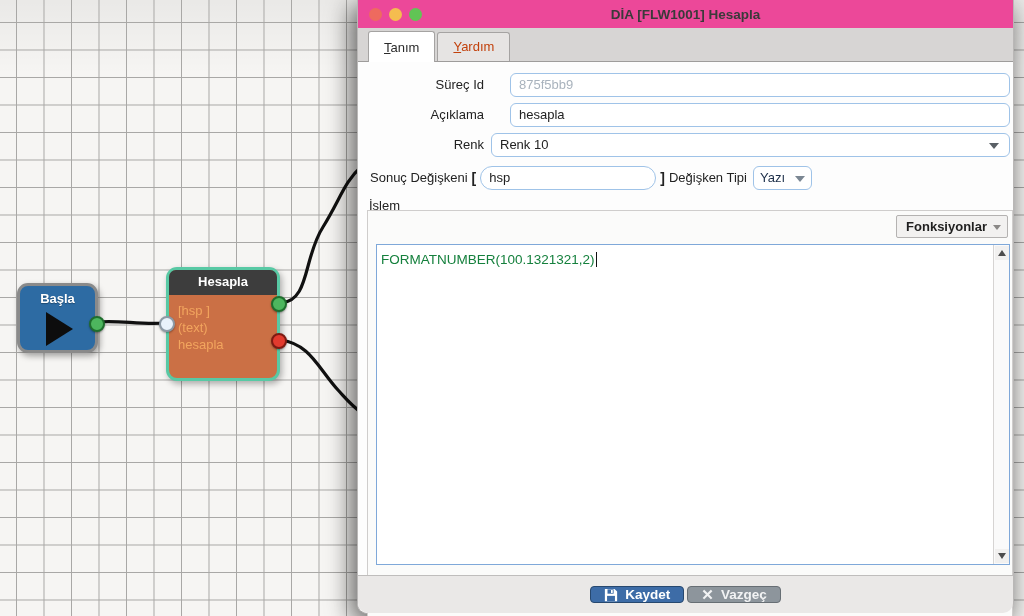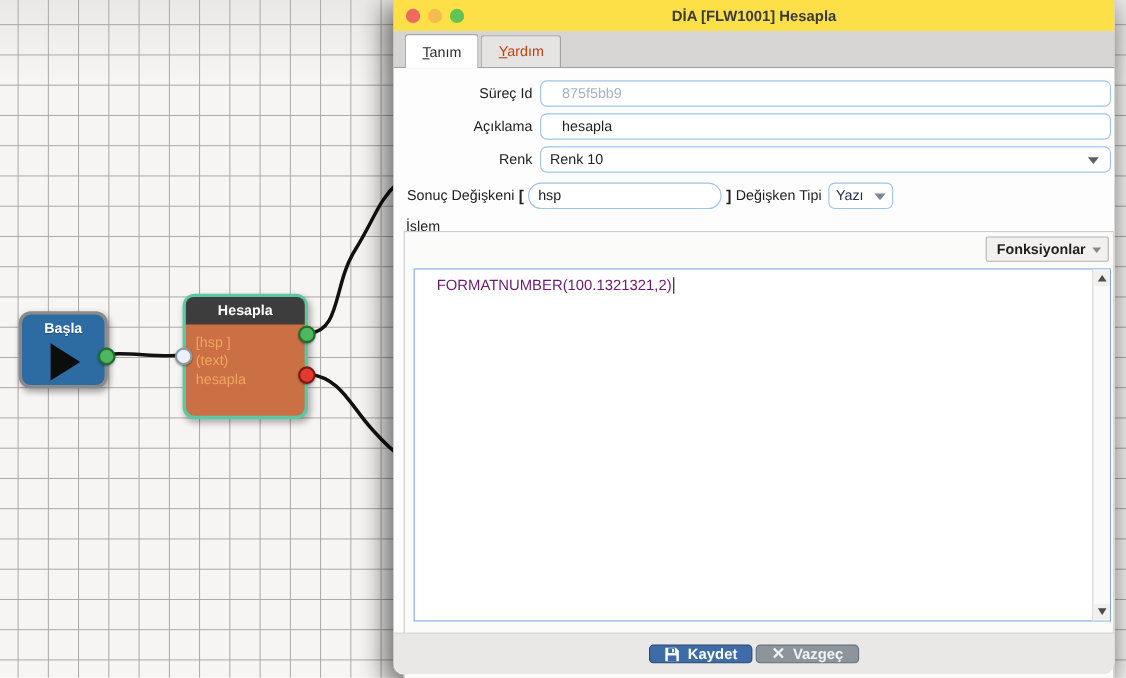--- a/index.html
+++ b/index.html
@@ -60,21 +60,21 @@
   .p-hes-out-err { right:-10px; top:63px; }
 
   
   .dialog {
     position:absolute; left:357px; top:0; width:657px; height:614px; z-index:10;
     background:#fdfdfd; border-radius:0 0 10px 10px;
     box-shadow:-8px 6px 24px rgba(0,0,0,.38), 0 10px 24px rgba(0,0,0,.35);
     border-left:1px solid #b9b7b6; border-right:1px solid #b9b7b6; border-bottom:1px solid #a8a6a5;
   }
   .titlebar {
-    height:29px; background:#fde047; border-bottom:1px solid #d8d6d5;
+    height:29px; background:#ec4899; border-bottom:1px solid #d8d6d5;
     display:flex; align-items:center; position:relative;
   }
   .lights { display:flex; gap:7px; margin-left:11px; }
   .light { width:13px; height:13px; border-radius:50%; }
   .light-red    { background:#ee6a5f; }
   .light-yellow { background:#f5bd4f; }
   .light-green  { background:#61c455; }
   .window-title {
     position:absolute; left:0; right:0; text-align:center;
     font-weight:bold; font-size:13.5px; color:#3a3a3a;
@@ -93,22 +93,23 @@
 
   .content { position:relative; height:513px; background:#fdfdfd; padding-top:10px; }
 
   .form-row { display:flex; align-items:center; margin:0 3px 5px 0; height:25px; }
   .form-label {
     width:133px; text-align:right; padding-right:7px;
     font-size:13px; color:#222;
   }
   .text-input {
     flex:1; height:24px; border:1px solid #9fc3e8; border-radius:6px;
-    background:#fff; font-size:13px; color:#222; padding:0 19px; outline:none;
+    background:#fff; font-size:13px; color:#222; padding:0 8px; outline:none;
     font-family:"Liberation Sans", sans-serif;
+    margin-left:19px;
   }
   .text-input.placeholder-style { color:#a9b3bd; }
   .selectbox {
     flex:1; height:24px; border:1px solid #9fc3e8; border-radius:6px;
     background:#fff; display:flex; align-items:center; padding:0 8px;
     font-size:13px; color:#222; position:relative;
   }
   .dd-arrow {
     width:0; height:0; border-left:5px solid transparent; border-right:5px solid transparent;
     border-top:6px solid #5a6066; position:absolute; right:10px; top:9px;
@@ -142,22 +143,22 @@
   }
   .fonksiyonlar-btn .dd-arrow {
     right:6px; top:9px; border-left-width:4px; border-right-width:4px;
     border-top:5px solid #8a8886;
   }
   .code-editor {
     position:absolute; left:8px; top:33px; width:634px; height:321px;
     background:#fff; border:1px solid #7fa8d9;
   }
   .code-text {
-    position:absolute; left:20px; top:6px; right:22px;
-    font-size:13.5px; color:#701a75; white-space:pre; line-height:17px;
+    position:absolute; left:4px; top:6px; right:22px;
+    font-size:13.5px; color:#15803d; white-space:pre; line-height:17px;
   }
   .caret { display:inline-block; width:1px; height:15px; background:#111;
     vertical-align:text-bottom; margin-left:1px; }
   .v-scrollbar {
     position:absolute; right:0; top:0; bottom:0; width:16px;
     background:#fafafa; border-left:1px solid #d6d4d3;
   }
   .sb-btn {
     position:absolute; left:1px; width:14px; height:14px; background:#f1f0ef;
     display:flex; align-items:center; justify-content:center;

